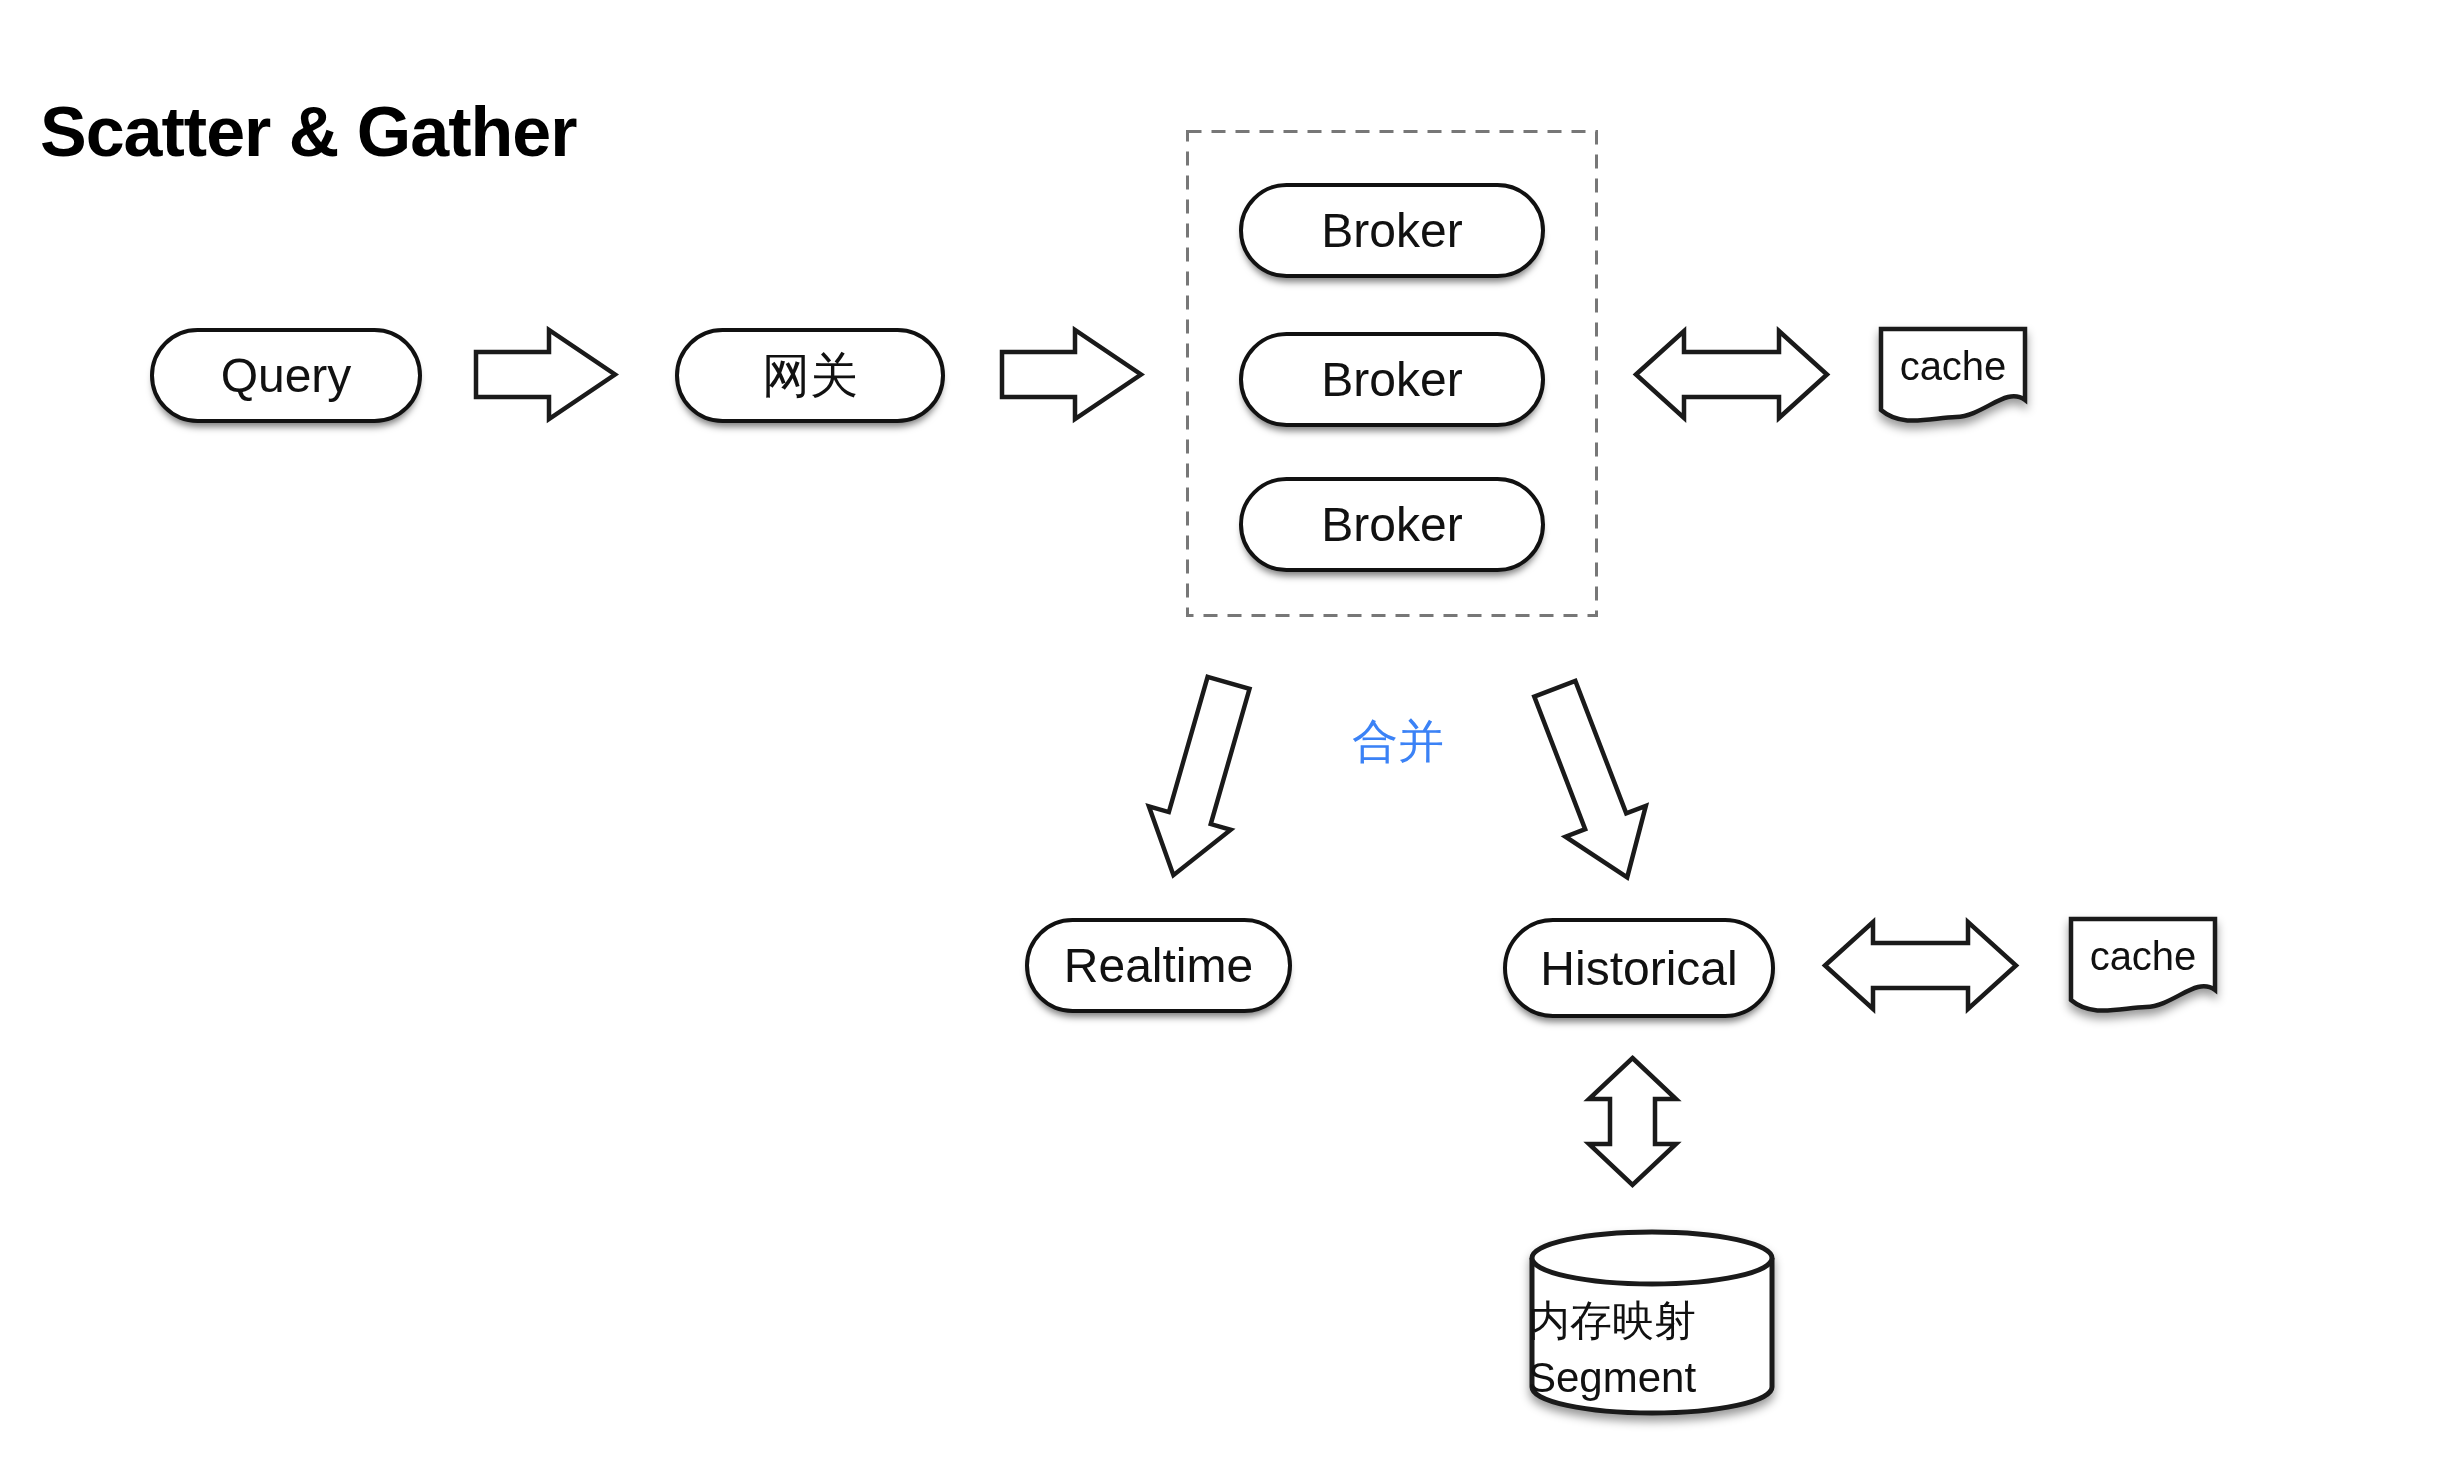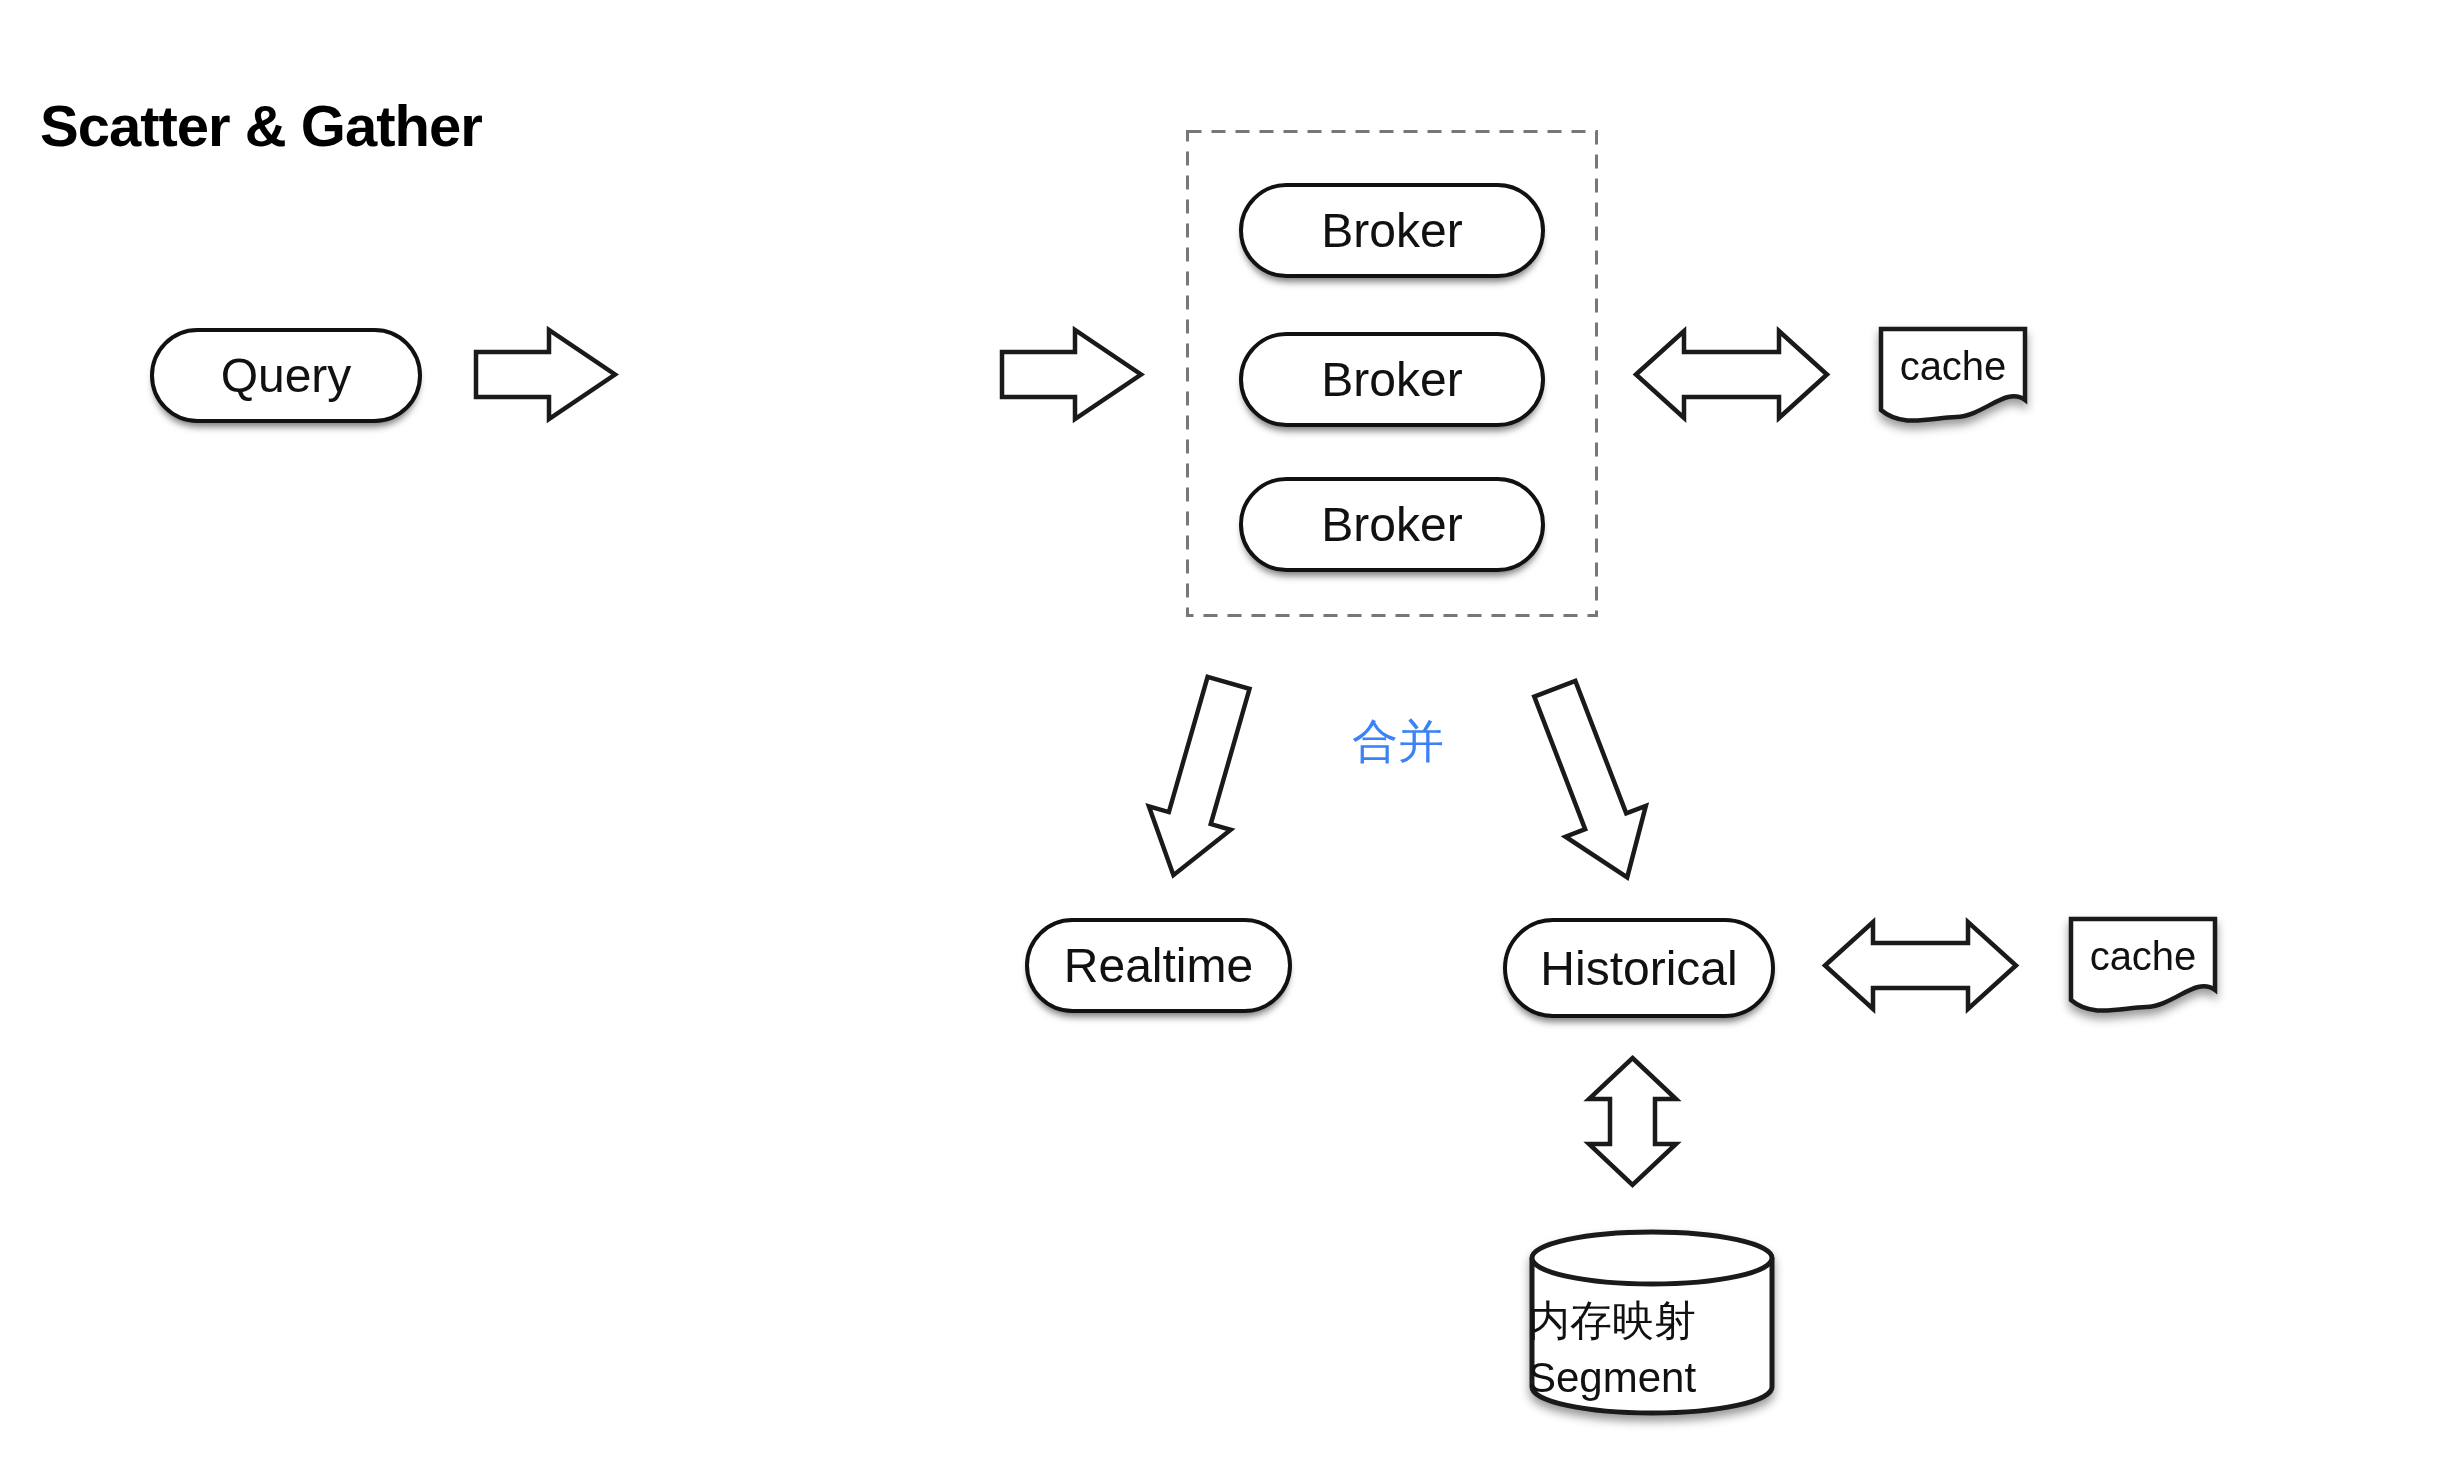--- a/index.html
+++ b/index.html
@@ -1,21 +1,21 @@
 <!DOCTYPE html>
 <html><head>
 <meta charset="utf-8">
 <style>
   html,body{margin:0;padding:0;background:#ffffff;}
   .canvas{
     position:relative;width:2446px;height:1462px;background:#ffffff;overflow:hidden;
     font-family:"Liberation Sans","DejaVu Sans",sans-serif;color:#111;
   }
   .title{
-    position:absolute;left:40px;top:92px;font-size:58px;font-weight:bold;
+    position:absolute;left:40px;top:92px;font-size:70px;font-weight:bold;
     color:#000;letter-spacing:-1px;white-space:nowrap;
   }
   .stadium{
     position:absolute;box-sizing:border-box;background:#fff;border:4px solid #111;
     border-radius:60px;display:flex;align-items:center;justify-content:center;
     font-size:48px;color:#111;box-shadow:0 7px 7px -3px rgba(0,0,0,0.5);
     white-space:nowrap;
   }
   .abs{position:absolute;}
   .arrow-svg{position:absolute;overflow:visible;}
@@ -42,20 +42,23 @@
   <div class="title">Scatter &amp; Gather</div>
 
   <div class="stadium" style="left:150px;top:328px;width:272px;height:95px;">
     <span>Query</span>
   </div>
 
   <svg class="arrow-svg" style="left:473px;top:327px;" width="145" height="95" viewBox="0 0 145 95">
     <path d="M3 25 H76 V3 L142 47.5 L76 92 V70 H3 Z"></path>
   </svg>
 
+  <div class="stadium" style="left:675px;top:328px;width:270px;height:95px;">
+    <span>网关</span>
+  </div>
 
   <svg class="arrow-svg" style="left:998px;top:327px;" width="147" height="95" viewBox="0 0 145 95">
     <path d="M3 25 H76 V3 L142 47.5 L76 92 V70 H3 Z"></path>
   </svg>
 
   <svg class="abs" style="left:1186px;top:130px;" width="412" height="487" viewBox="0 0 412 487">
     <rect x="1.5" y="1.5" width="409" height="484" fill="none" stroke="#777777" stroke-width="3" stroke-dasharray="14 10"></rect>
   </svg>
 
   <div class="stadium" style="left:1239px;top:183px;width:306px;height:95px;">

